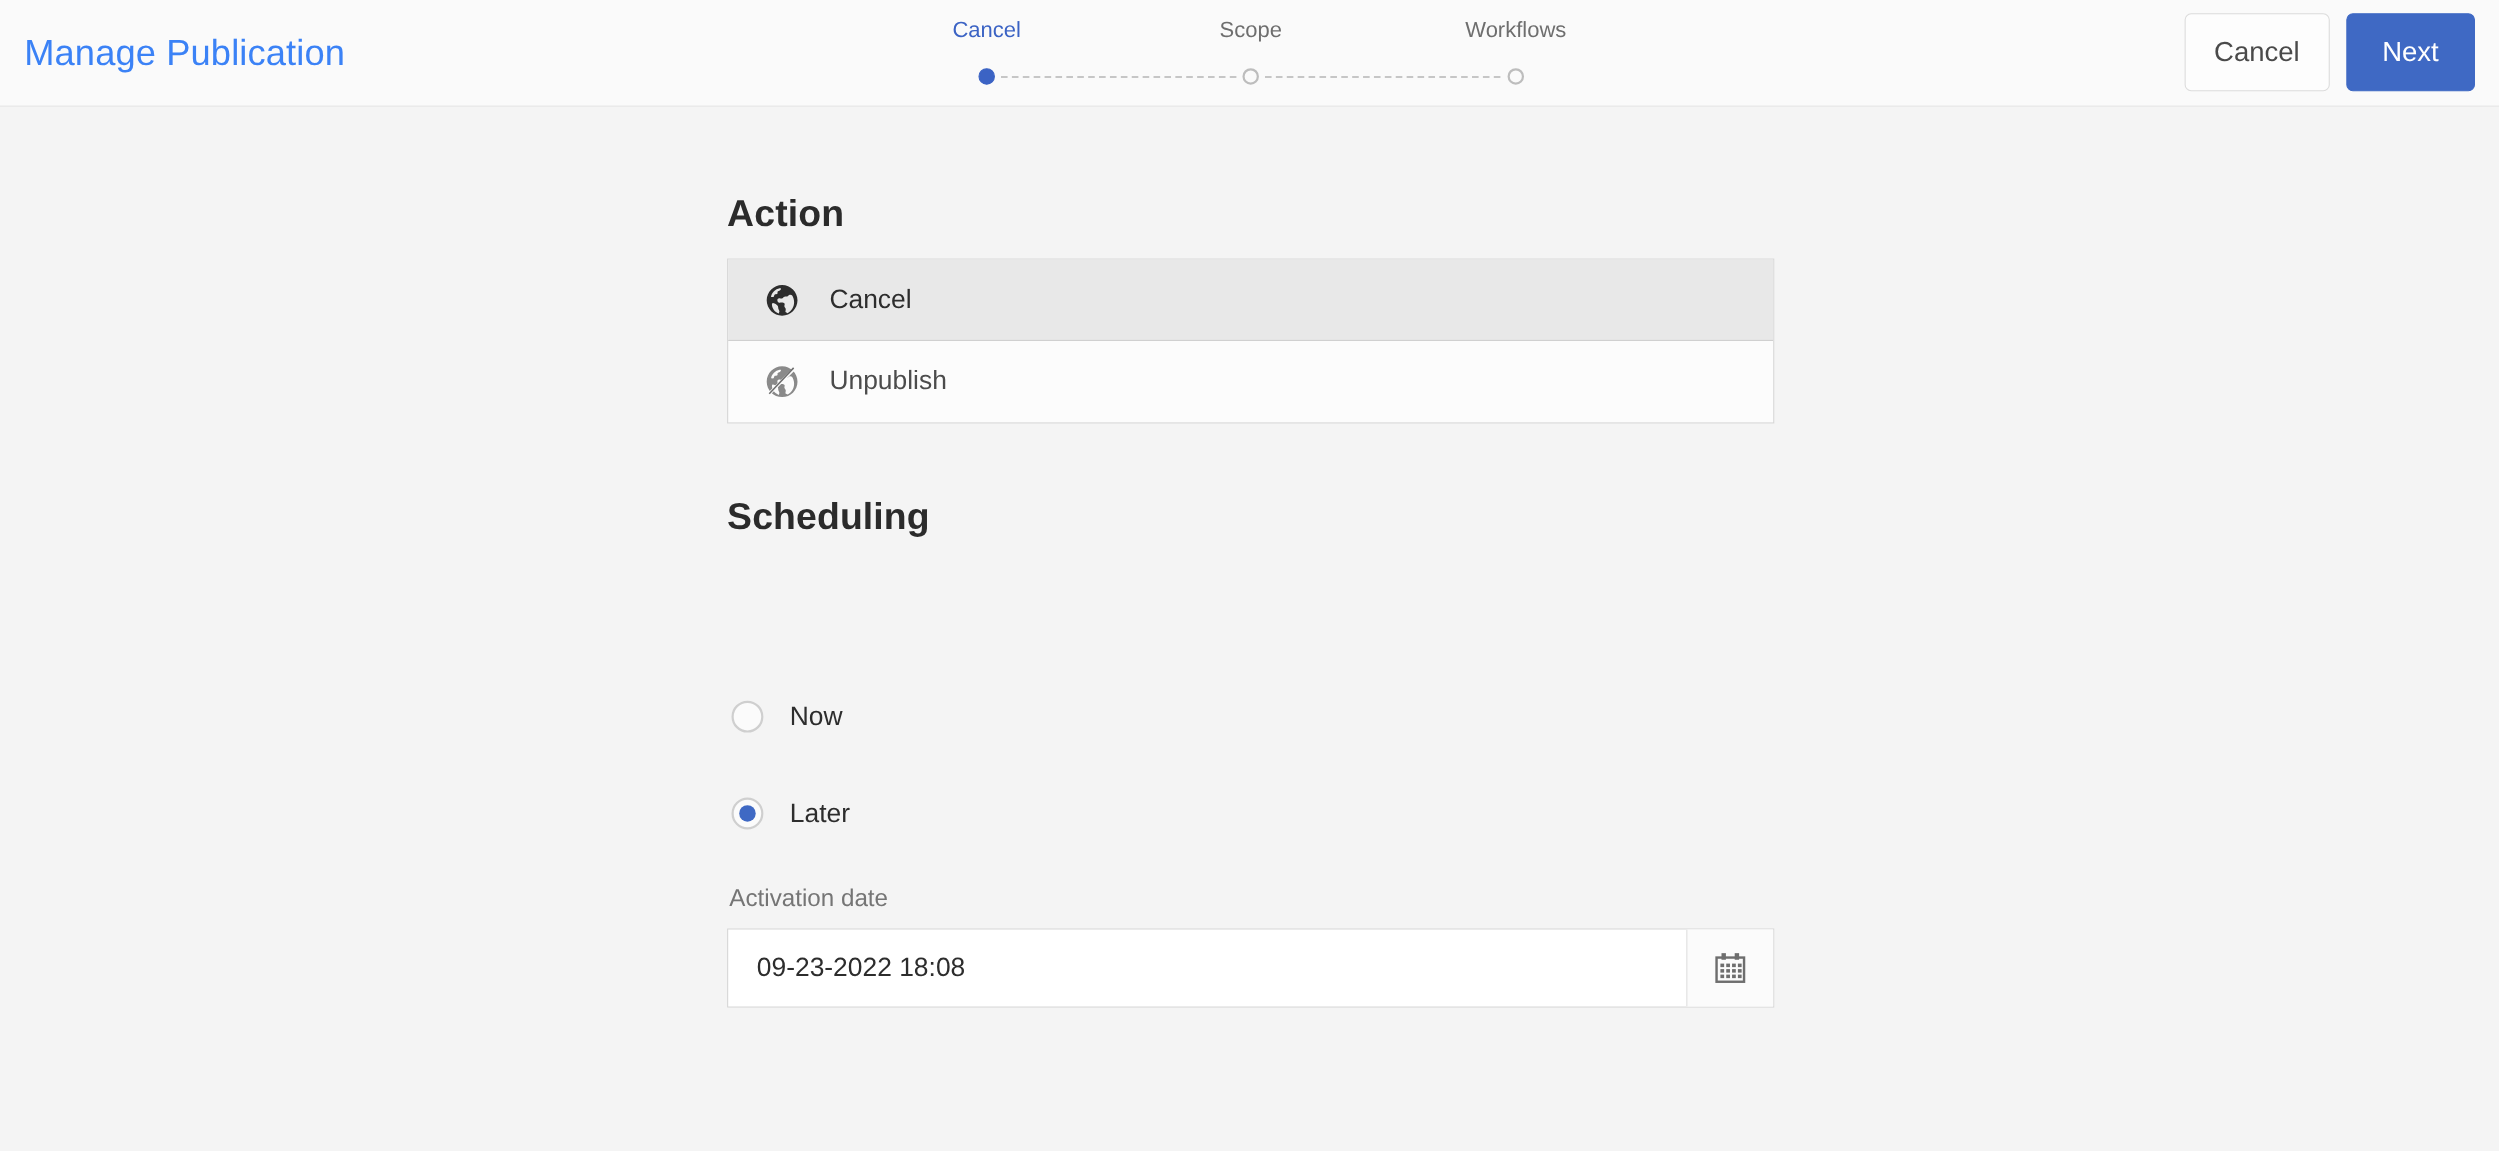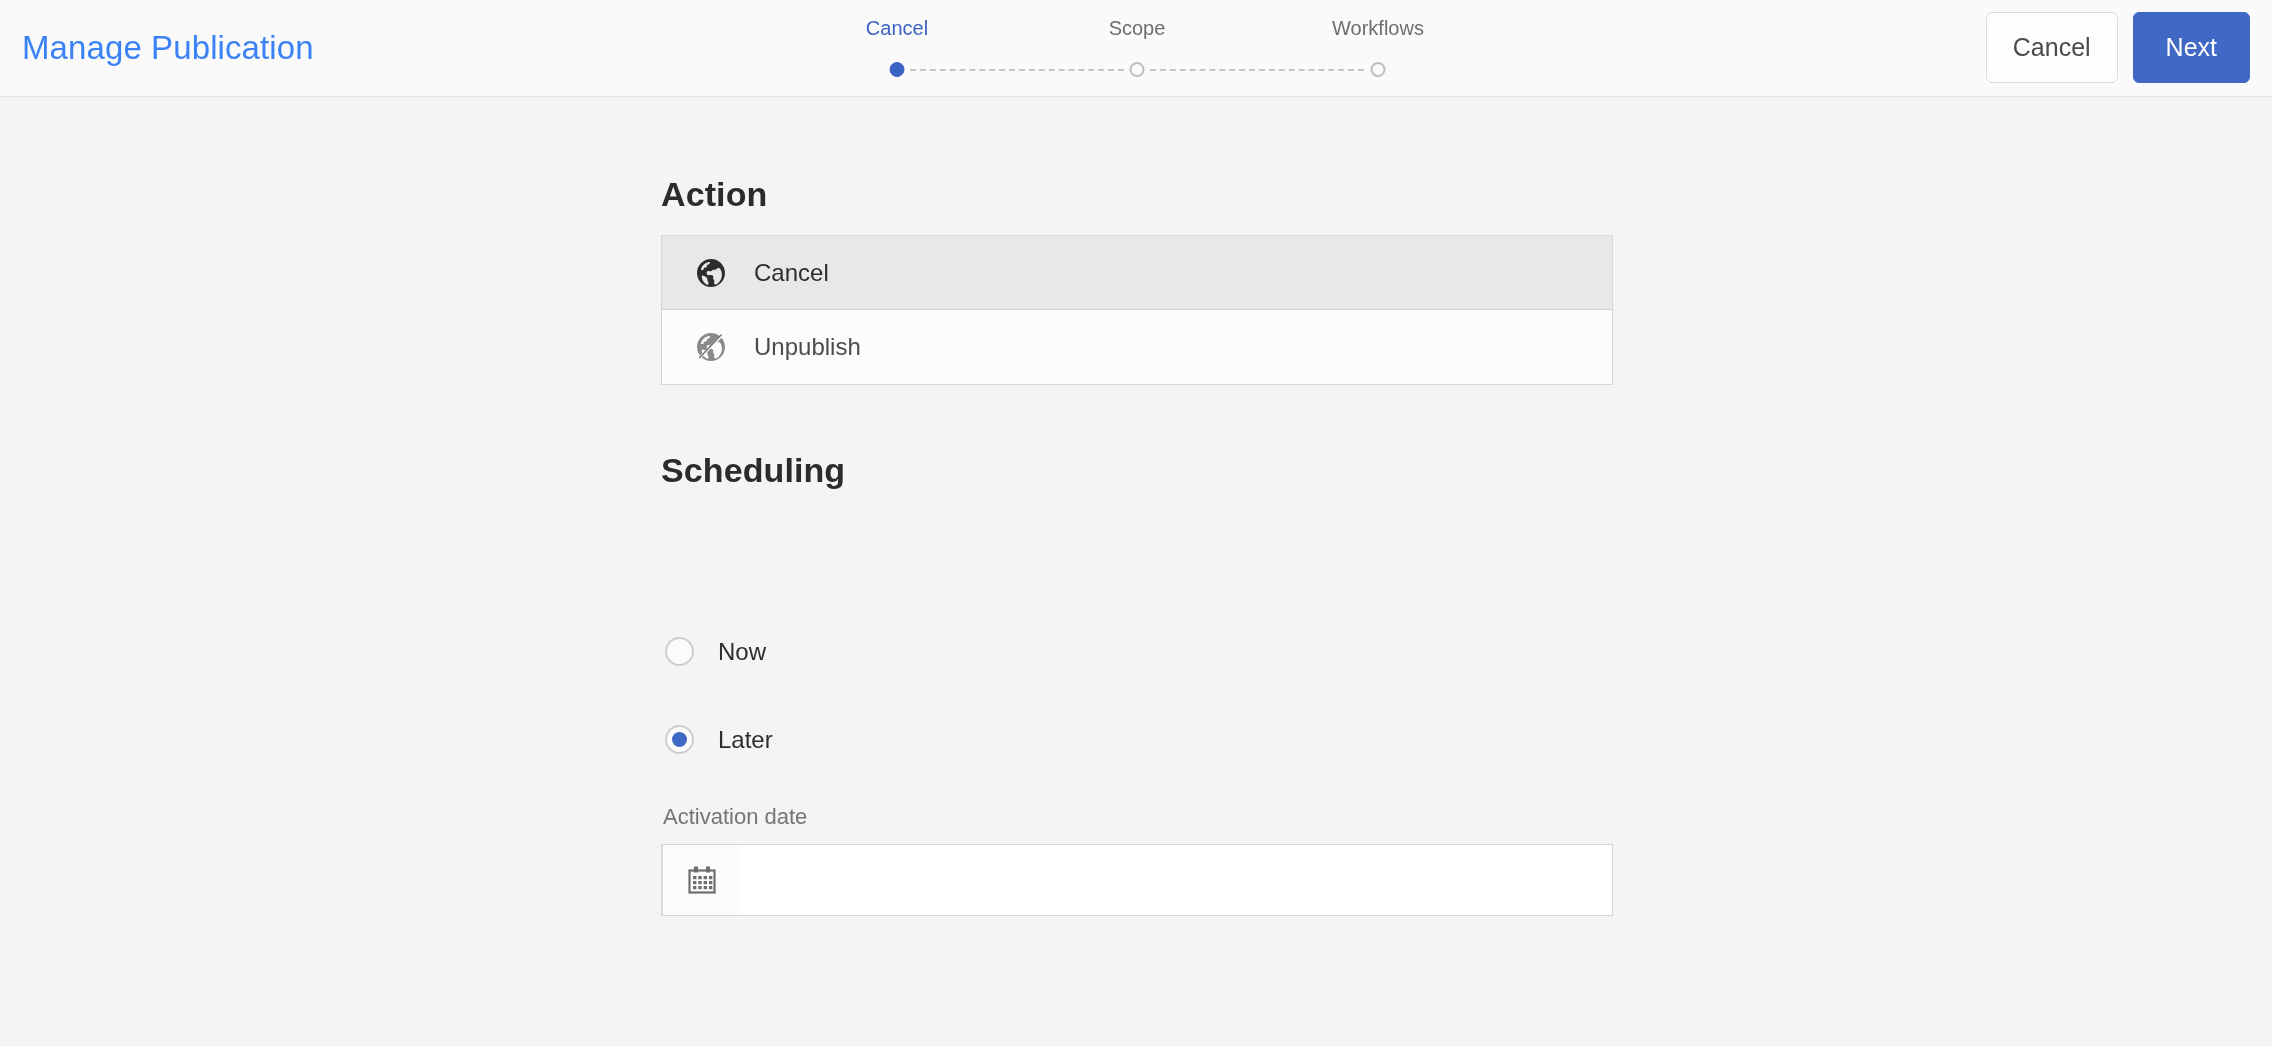--- a/index.html
+++ b/index.html
@@ -351,20 +351,21 @@
     <div class="radio-row r-later">
       <span class="radio checked">
           <span class="dot"></span>
         </span>
       <span class="radio-label">Later</span>
     </div>
 
     <div class="field-label">Activation date</div>
 
     <div class="date-field">
+      <input class="date-input" type="text" value="09-23-2022 18:08" style="">
       <div class="date-btn">
         <span>
           <svg width="32" height="32" viewBox="0 0 32 32" aria-hidden="true">
             <rect x="3.5" y="6.5" width="25" height="22" fill="none" stroke="#6e6e6e" stroke-width="2.2"></rect>
             <rect x="8" y="2.5" width="4" height="6" fill="#6e6e6e"></rect>
             <rect x="20" y="2.5" width="4" height="6" fill="#6e6e6e"></rect>
             <g fill="#6e6e6e">
               <rect x="7" y="12" width="3.4" height="3.2"></rect>
               <rect x="12.3" y="12" width="3.4" height="3.2"></rect>
               <rect x="17.6" y="12" width="3.4" height="3.2"></rect>

